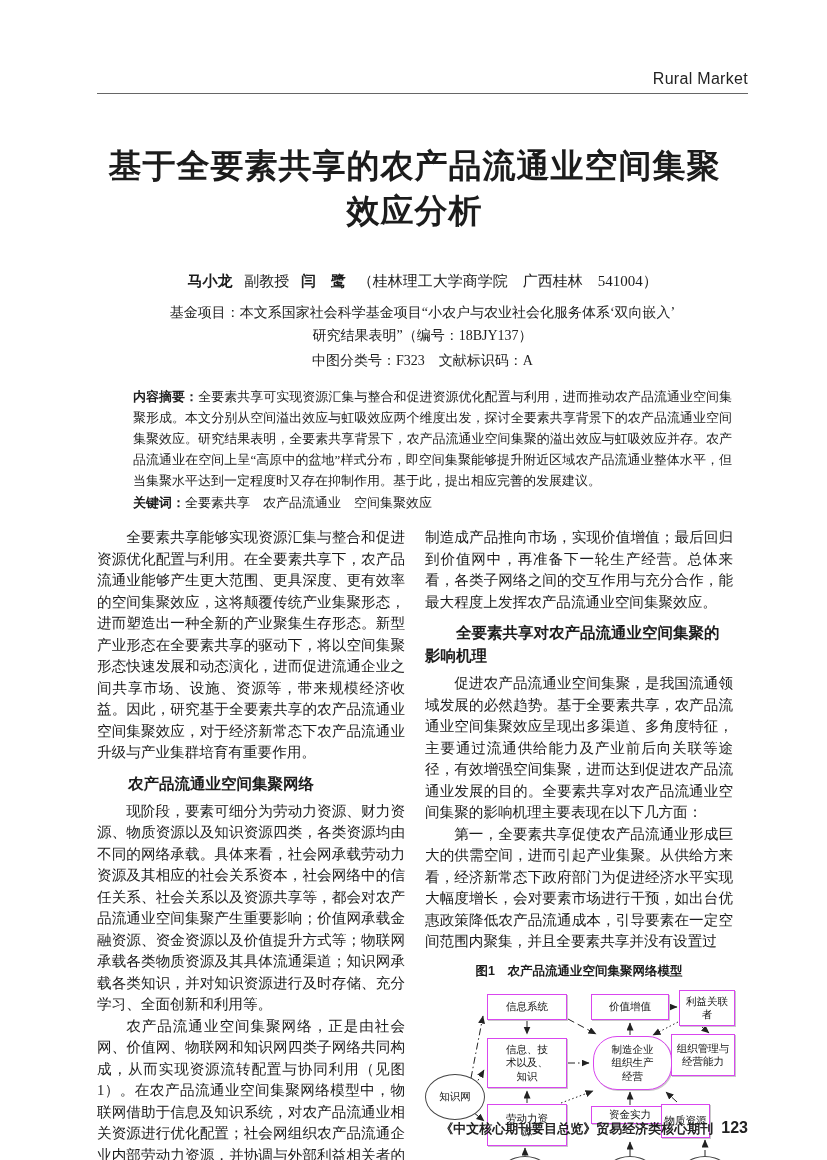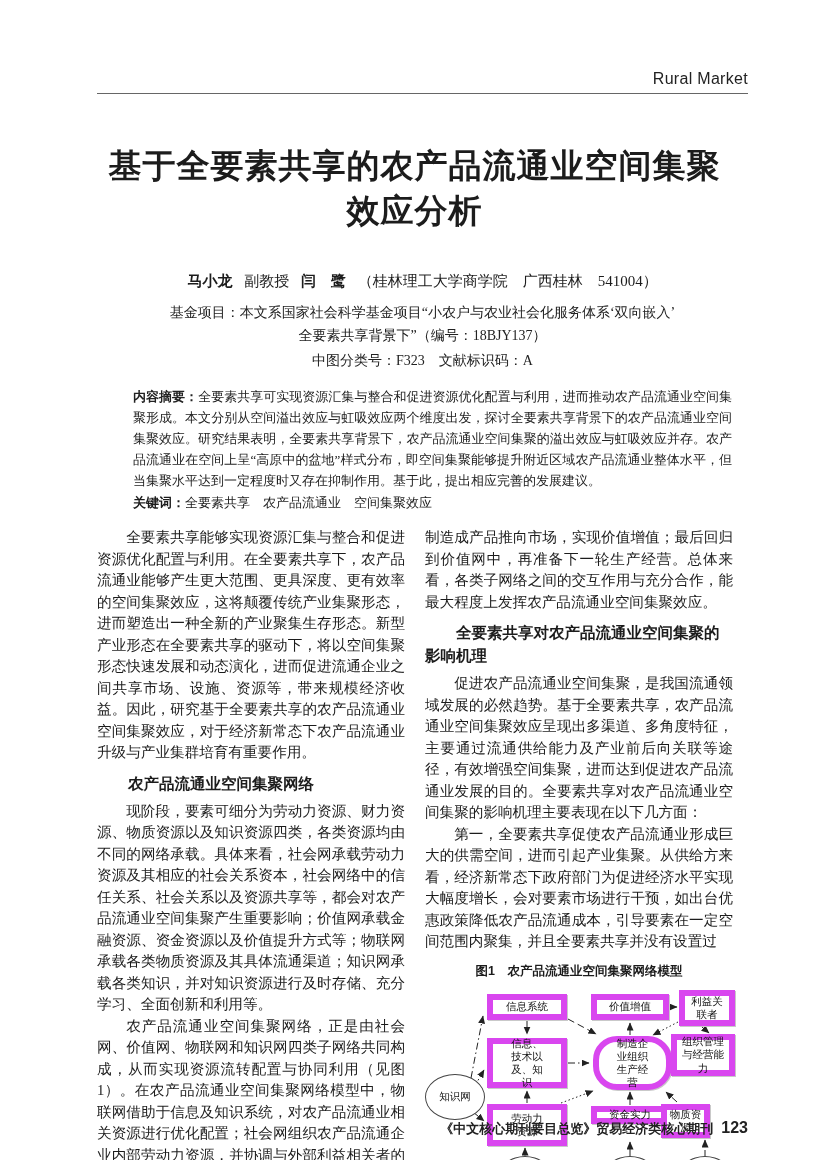--- a/index.html
+++ b/index.html
@@ -74,21 +74,21 @@
   .node{
     position:absolute;
     display:flex; align-items:center; justify-content:center;
     text-align:center;
     font-family:"Liberation Sans", sans-serif;
     font-size:10.5px; line-height:1.25;
     color:#111;
     box-sizing:border-box;
     background:#fff;
   }
-  .box{ border:6px solid #d946ef; box-shadow:1px 1px 0 #c9c9c9; }
+  .box{ border:1px solid #d946ef; box-shadow:1px 1px 0 #c9c9c9; }
   .ellipse{ border:1px solid #444; border-radius:50%; }
   .lk{ stroke:#222; stroke-width:1; stroke-dasharray:7 3 1.5 3; }
   .ls{ stroke:#222; stroke-width:1; stroke-dasharray:1.5 2.5; }
   .lv{ stroke:#222; stroke-width:1; }
   .li{ stroke:#222; stroke-width:1; stroke-dasharray:7 4; }
   
   .footer{
     position:absolute; right:79px; bottom:22px;
     font-family:"Liberation Sans", sans-serif;
     font-size:13px; font-weight:700; color:#222;margin-left:35px;
@@ -109,21 +109,21 @@
 
   <div class="byline">
     <span class="nm">马小龙</span>
     <span>副教授</span>
     <span class="nm">闫　鹭</span>
     <span>（桂林理工大学商学院　广西桂林　541004）</span>
   </div>
 
   <div class="fund">
     <div>基金项目：本文系国家社会科学基金项目“小农户与农业社会化服务体系‘双向嵌入’</div>
-    <div>全要素共享背景下”（编号：18BJY137）</div>
+    <div>研究结果表明”（编号：18BJY137）</div>
     <div class="clc">中图分类号：F323　文献标识码：A</div>
   </div>
 
   <div class="abstract">
     <span class="label">内容摘要：</span><span>全要素共享可实现资源汇集与整合和促进资源优化配置与利用，进而推动农产品流通业空间集聚形成。本文分别从空间溢出效应与虹吸效应两个维度出发，探讨全要素共享背景下的农产品流通业空间集聚效应。研究结果表明，全要素共享背景下，农产品流通业空间集聚的溢出效应与虹吸效应并存。农产品流通业在空间上呈“高原中的盆地”样式分布，即空间集聚能够提升附近区域农产品流通业整体水平，但当集聚水平达到一定程度时又存在抑制作用。基于此，提出相应完善的发展建议。</span>
   </div>
   <div class="kw">
     <span class="label">关键词：</span><span>全要素共享　农产品流通业　空间集聚效应</span>
   </div>
 

